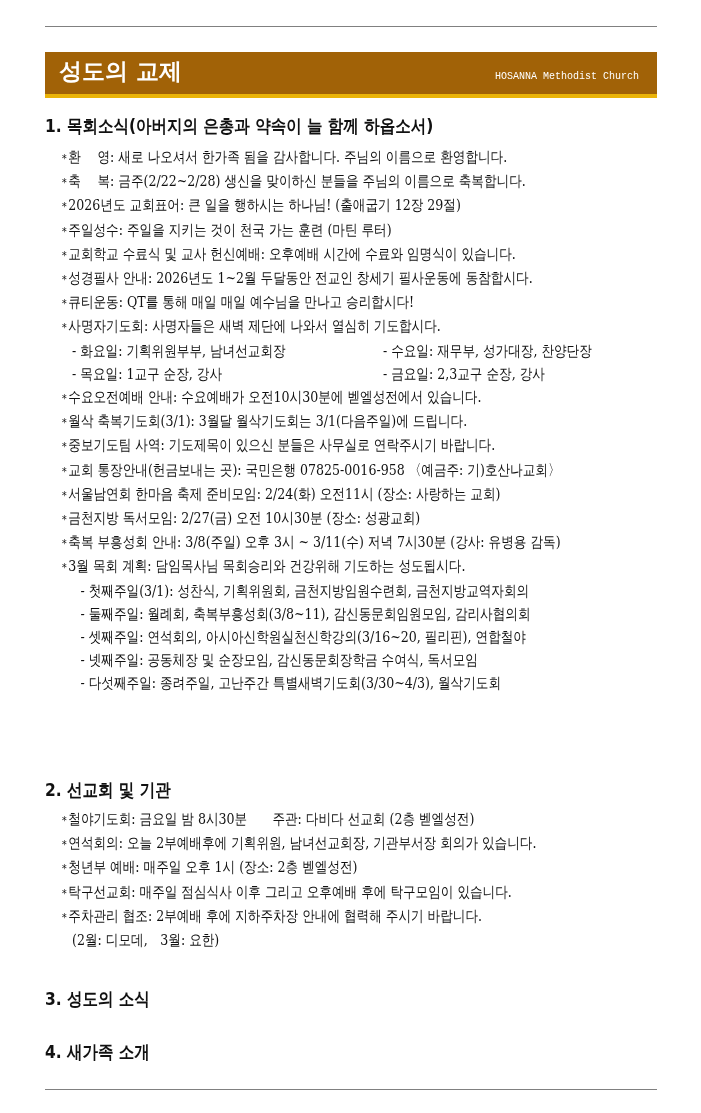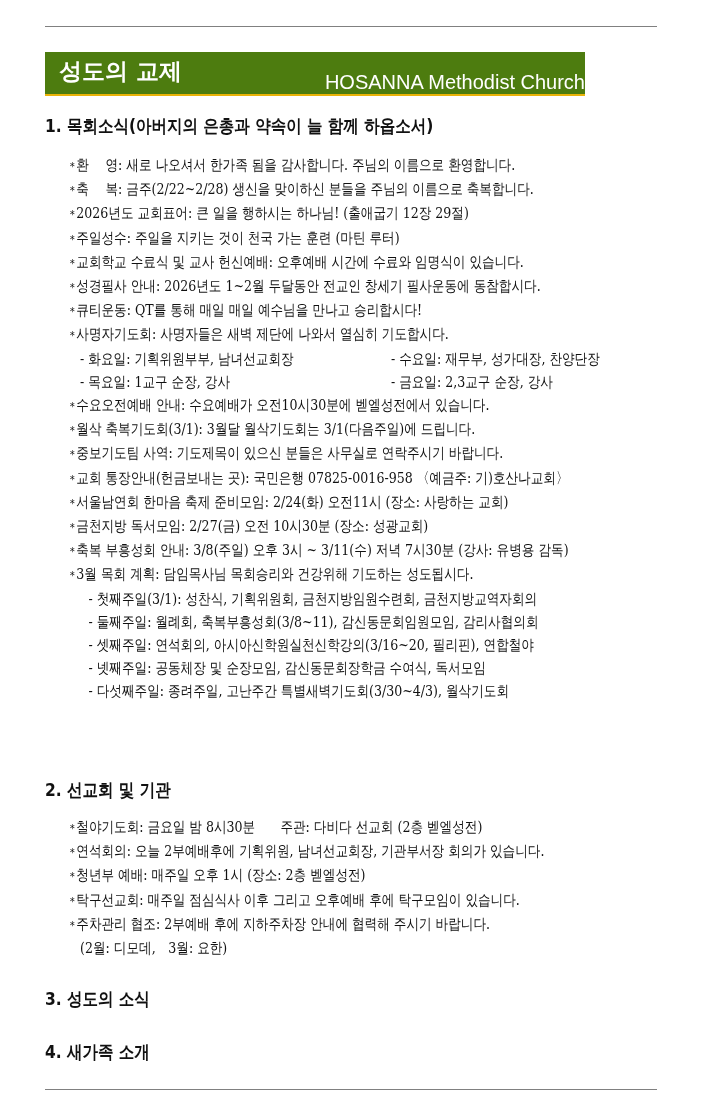--- a/index.html
+++ b/index.html
@@ -4,37 +4,37 @@
   <style>
     html, body { margin: 0; padding: 0; background: #ffffff; }
     body {
       width: 701px; height: 1113px; position: relative; overflow: hidden;
       font-family: "DejaVu Sans", sans-serif; color: #111;
     }
     .rule { position: absolute; left: 45px; width: 612px; height: 0; border-top: 1px solid #808080; }
     .rule.top { top: 26px; }
     .rule.bottom { top: 1089px; }
     .banner {
-      position: absolute; left: 45px; top: 52px; width: 540px; height: 42px;
-      background: #4d7c0f; border-bottom: 2px solid #eab308;
+      position: absolute; left: 45px; top: 52px; width: 612px; height: 42px;
+      background: #a16207; border-bottom: 4px solid #eab308;
     }
     .banner-title {
       position: absolute; left: 14px; top: 4px; color: #fff;
       font-size: 23px; font-weight: bold; letter-spacing: 0px;
     }
     .banner-sub {
-      position: absolute; right: 0; top: 19px; color: #fff;
-      font-family: Liberation Sans, sans-serif; font-size: 20px;
+      position: absolute; right: 18px; top: 19px; color: #fff;
+      font-family: Liberation Mono, monospace; font-size: 10px;
     }
     .sec-title {
       position: absolute; left: 45px; font-size: 18px; font-weight: bold;
       font-family: "DejaVu Sans", sans-serif; transform: scaleX(0.86); transform-origin: left;
       white-space: nowrap;
     }
-    .list { position: absolute; left: 62px; margin: 8px; padding: 0; list-style: none; }
+    .list { position: absolute; left: 62px; margin: 0; padding: 0; list-style: none; }
     .item {
       font-size: 15px; line-height: 23.2px; white-space: nowrap;
       transform: scaleX(0.84); transform-origin: left;
       font-family: "DejaVu Serif", serif;
     }
     .item .star { font-size: 11px; margin-right: 2px; }
     .sub { padding-left: 12px; }
     .twocol { display: flex; }
     .twocol span:first-child { width: 370px; display: inline-block; }
   </style>

